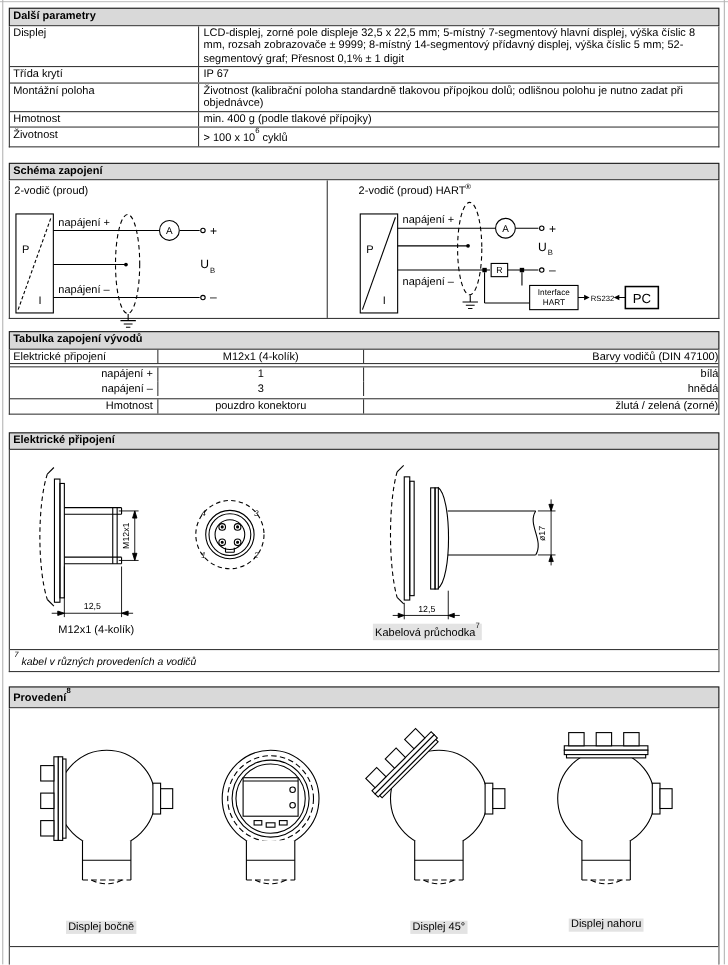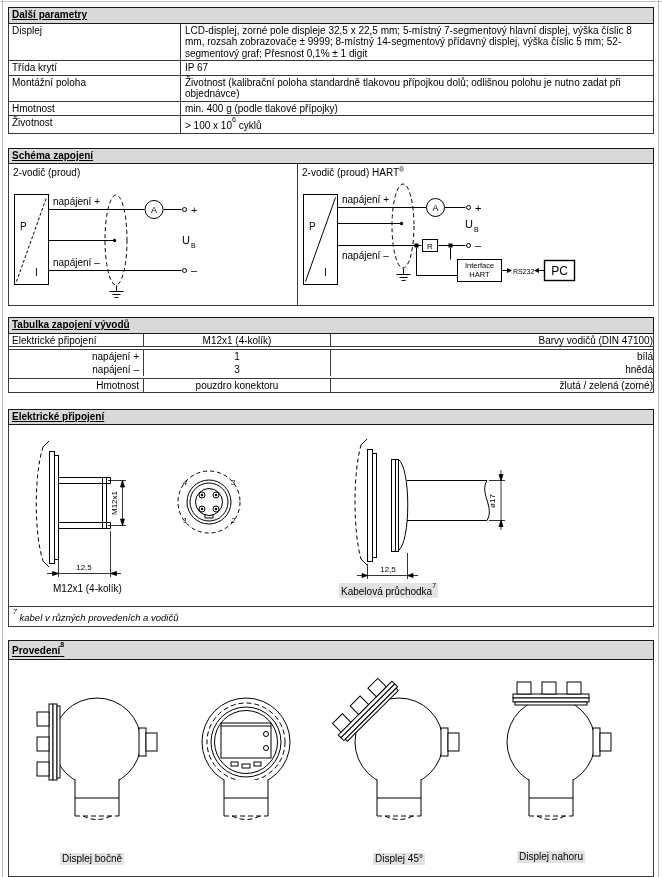--- a/index.html
+++ b/index.html
@@ -8,35 +8,35 @@
     position:relative; width:662px; height:877px; background:#fff;
     font-family:"Liberation Sans","DejaVu Sans",sans-serif;
     font-size:10px; line-height:11.5px; color:#000; overflow:hidden;
   }
   .edge-v { position:absolute; top:0; bottom:0; width:1px; background:#b5b5b5; }
   .edge-top { position:absolute; left:0; right:0; top:1px; height:1px; background:#c3c3c3; }
   .content { position:absolute; left:8px; top:7px; width:646px; }
 
   .sec-header {
     background:#d9d9d9; border:1px solid #1a1a1a;
-    font-weight:bold; padding:1px 3px 2px;text-decoration:underline;
+    font-weight:bold; padding:1px 3px 2px;
   }
   .sec-body { border:1px solid #3a3a3a; border-top:none; background:#fff; }
   sup.fn { font-size:7px; position:relative; top:-3px; }
 
   
   .s1 { margin-bottom:14px; }
   .t1-row { display:flex; border-bottom:1px solid #3a3a3a; }
   .t1-row:last-child { border-bottom:none; }
   .t1-label { width:172px; border-right:1px solid #3a3a3a; padding:1px 3px; }
   .t1-value { flex:1; padding:1px 4px; }
 
   
   .s2 { margin-bottom:11px; }
-  .s2 .sec-body { display:flex; height:142px; }
+  .s2 .sec-body { display:flex; height:126px;gap:24px; }
   .panel-left { width:289px; border-right:1px solid #3a3a3a; }
   .panel-right { flex:1; }
   svg { display:block; }
   svg text { font-family:"Liberation Sans","DejaVu Sans",sans-serif; }
 
   
   .s3 { margin-bottom:16px; }
   .t3-row { display:flex; height:13px; }
   .t3-head { border-bottom:1px solid #3a3a3a; }
   .t3-group { border-top:1px solid #3a3a3a; margin-top:2px; }

